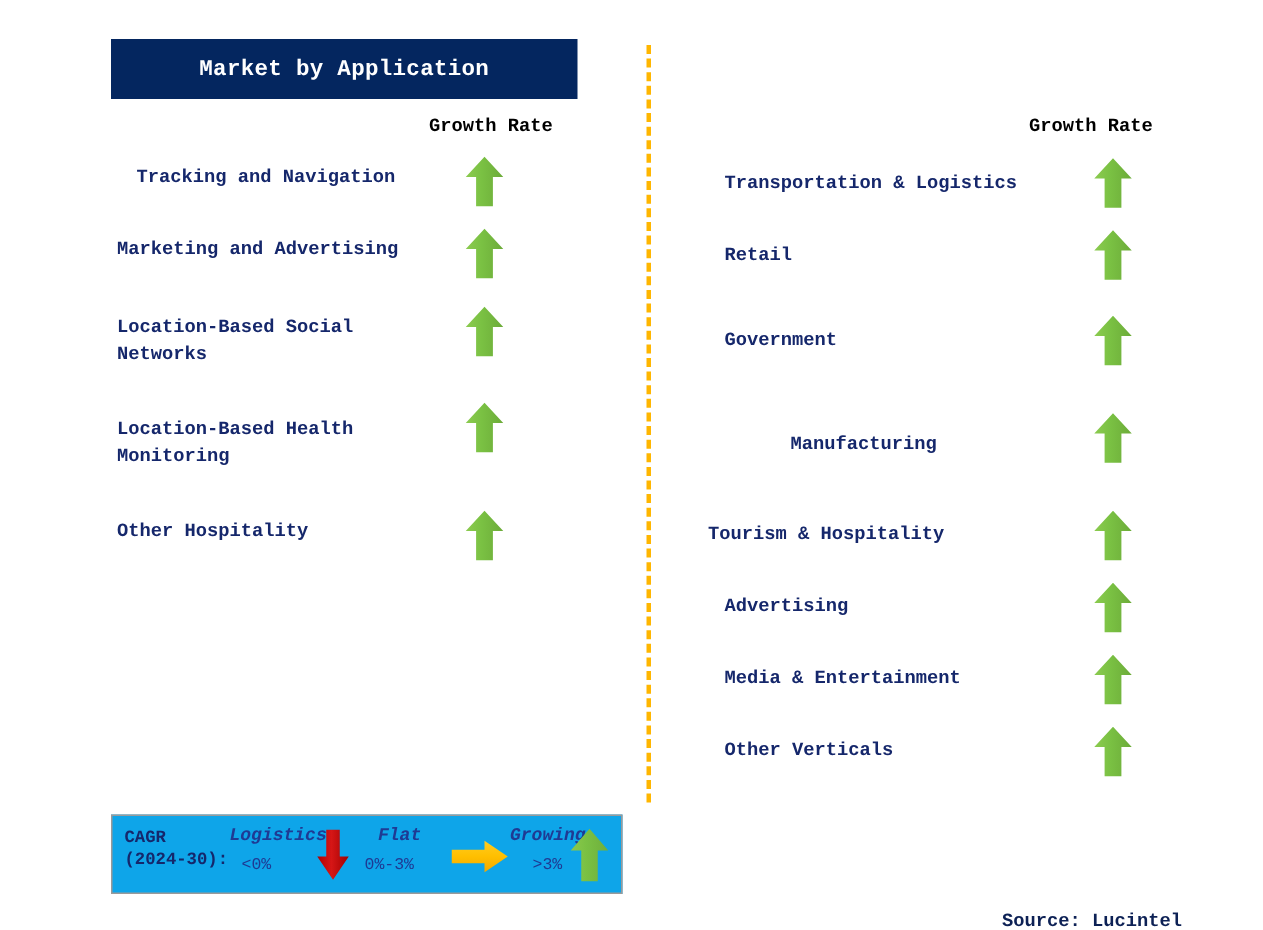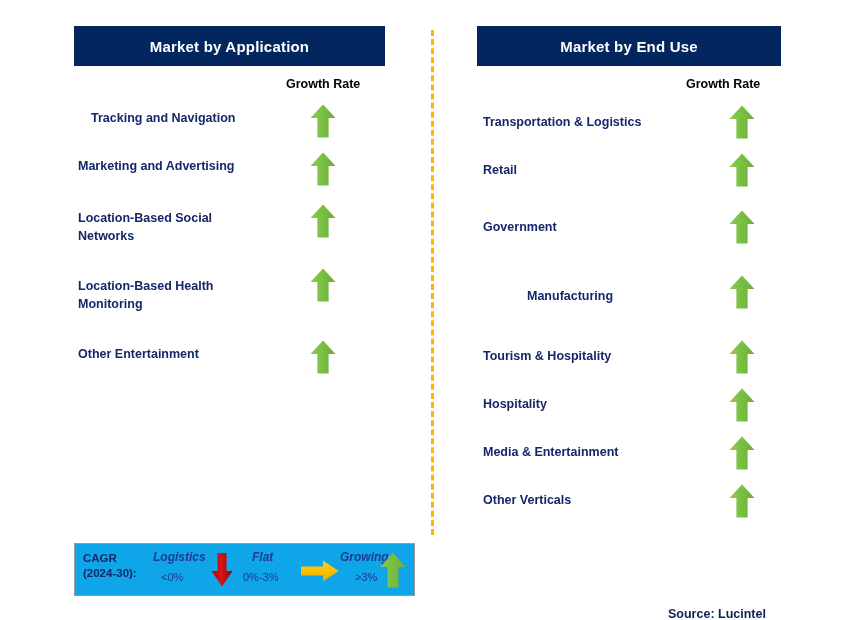--- a/index.html
+++ b/index.html
@@ -11,20 +11,21 @@
   body {
     font-family: "Liberation Sans", sans-serif;
     -webkit-font-smoothing: antialiased;
   }
   #canvas {
     position: relative;
     width: 842px;
     height: 620px;
     background: #ffffff;
     overflow: hidden;
+    font-family: Liberation Mono, monospace;
   }
 
   
   .panel-header {
     position: absolute;
     background: #04265f;
     color: #ffffff;
     font-size: 15px;
     font-weight: bold;
     letter-spacing: 0.2px;
@@ -188,40 +189,37 @@
           <defs>
             <linearGradient id="gGreen3" x1="0" y1="0" x2="1" y2="0">
               <stop offset="0%" stop-color="#8ccb50"></stop>
               <stop offset="42%" stop-color="#7ac143"></stop>
               <stop offset="100%" stop-color="#6cab39"></stop>
             </linearGradient>
           </defs>
           <path d="M13 0.5 L25.5 14 H18.6 V33.5 H7.4 V14 H0.5 Z" fill="url(#gGreen3)"></path>
         </svg>
       </div>
-      <div class="row-label" style="left: 78px; top: 345px;">Other Entertainment</div>
+      <div class="row-label" style="left: 78px; top: 345px;">Other Hospitality</div>
       <div class="arrow-up" style="left: 310px; top: 340px;">
         <svg width="26" height="34" viewBox="0 0 26 34" aria-hidden="true">
           <defs>
             <linearGradient id="gGreen4" x1="0" y1="0" x2="1" y2="0">
               <stop offset="0%" stop-color="#8ccb50"></stop>
               <stop offset="42%" stop-color="#7ac143"></stop>
               <stop offset="100%" stop-color="#6cab39"></stop>
             </linearGradient>
           </defs>
           <path d="M13 0.5 L25.5 14 H18.6 V33.5 H7.4 V14 H0.5 Z" fill="url(#gGreen4)"></path>
         </svg>
       </div>
     </div>
 
   <div id="divider"></div>
 
-  <div class="panel-header" id="header-right">
-    <span>Market by End Use</span>
-  </div>
 
   <div class="growth-caption" id="growth-right">Growth Rate</div>
 
   <div id="right-rows">
       <div class="row-label" style="left: 483px; top: 113px;">Transportation &amp; Logistics</div>
       <div class="arrow-up" style="left: 729px; top: 105px;">
         <svg width="26" height="34" viewBox="0 0 26 34" aria-hidden="true">
           <defs>
             <linearGradient id="gGreen5" x1="0" y1="0" x2="1" y2="0">
               <stop offset="0%" stop-color="#8ccb50"></stop>
@@ -264,34 +262,34 @@
           <defs>
             <linearGradient id="gGreen8" x1="0" y1="0" x2="1" y2="0">
               <stop offset="0%" stop-color="#8ccb50"></stop>
               <stop offset="42%" stop-color="#7ac143"></stop>
               <stop offset="100%" stop-color="#6cab39"></stop>
             </linearGradient>
           </defs>
           <path d="M13 0.5 L25.5 14 H18.6 V33.5 H7.4 V14 H0.5 Z" fill="url(#gGreen8)"></path>
         </svg>
       </div>
-      <div class="row-label" style="left: 483px; top: 347px;">Tourism &amp; Hospitality</div>
+      <div class="row-label" style="left: 472px; top: 347px;">Tourism &amp; Hospitality</div>
       <div class="arrow-up" style="left: 729px; top: 340px;">
         <svg width="26" height="34" viewBox="0 0 26 34" aria-hidden="true">
           <defs>
             <linearGradient id="gGreen9" x1="0" y1="0" x2="1" y2="0">
               <stop offset="0%" stop-color="#8ccb50"></stop>
               <stop offset="42%" stop-color="#7ac143"></stop>
               <stop offset="100%" stop-color="#6cab39"></stop>
             </linearGradient>
           </defs>
           <path d="M13 0.5 L25.5 14 H18.6 V33.5 H7.4 V14 H0.5 Z" fill="url(#gGreen9)"></path>
         </svg>
       </div>
-      <div class="row-label" style="left: 483px; top: 395px;">Hospitality</div>
+      <div class="row-label" style="left: 483px; top: 395px;">Advertising</div>
       <div class="arrow-up" style="left: 729px; top: 388px;">
         <svg width="26" height="34" viewBox="0 0 26 34" aria-hidden="true">
           <defs>
             <linearGradient id="gGreen10" x1="0" y1="0" x2="1" y2="0">
               <stop offset="0%" stop-color="#8ccb50"></stop>
               <stop offset="42%" stop-color="#7ac143"></stop>
               <stop offset="100%" stop-color="#6cab39"></stop>
             </linearGradient>
           </defs>
           <path d="M13 0.5 L25.5 14 H18.6 V33.5 H7.4 V14 H0.5 Z" fill="url(#gGreen10)"></path>

